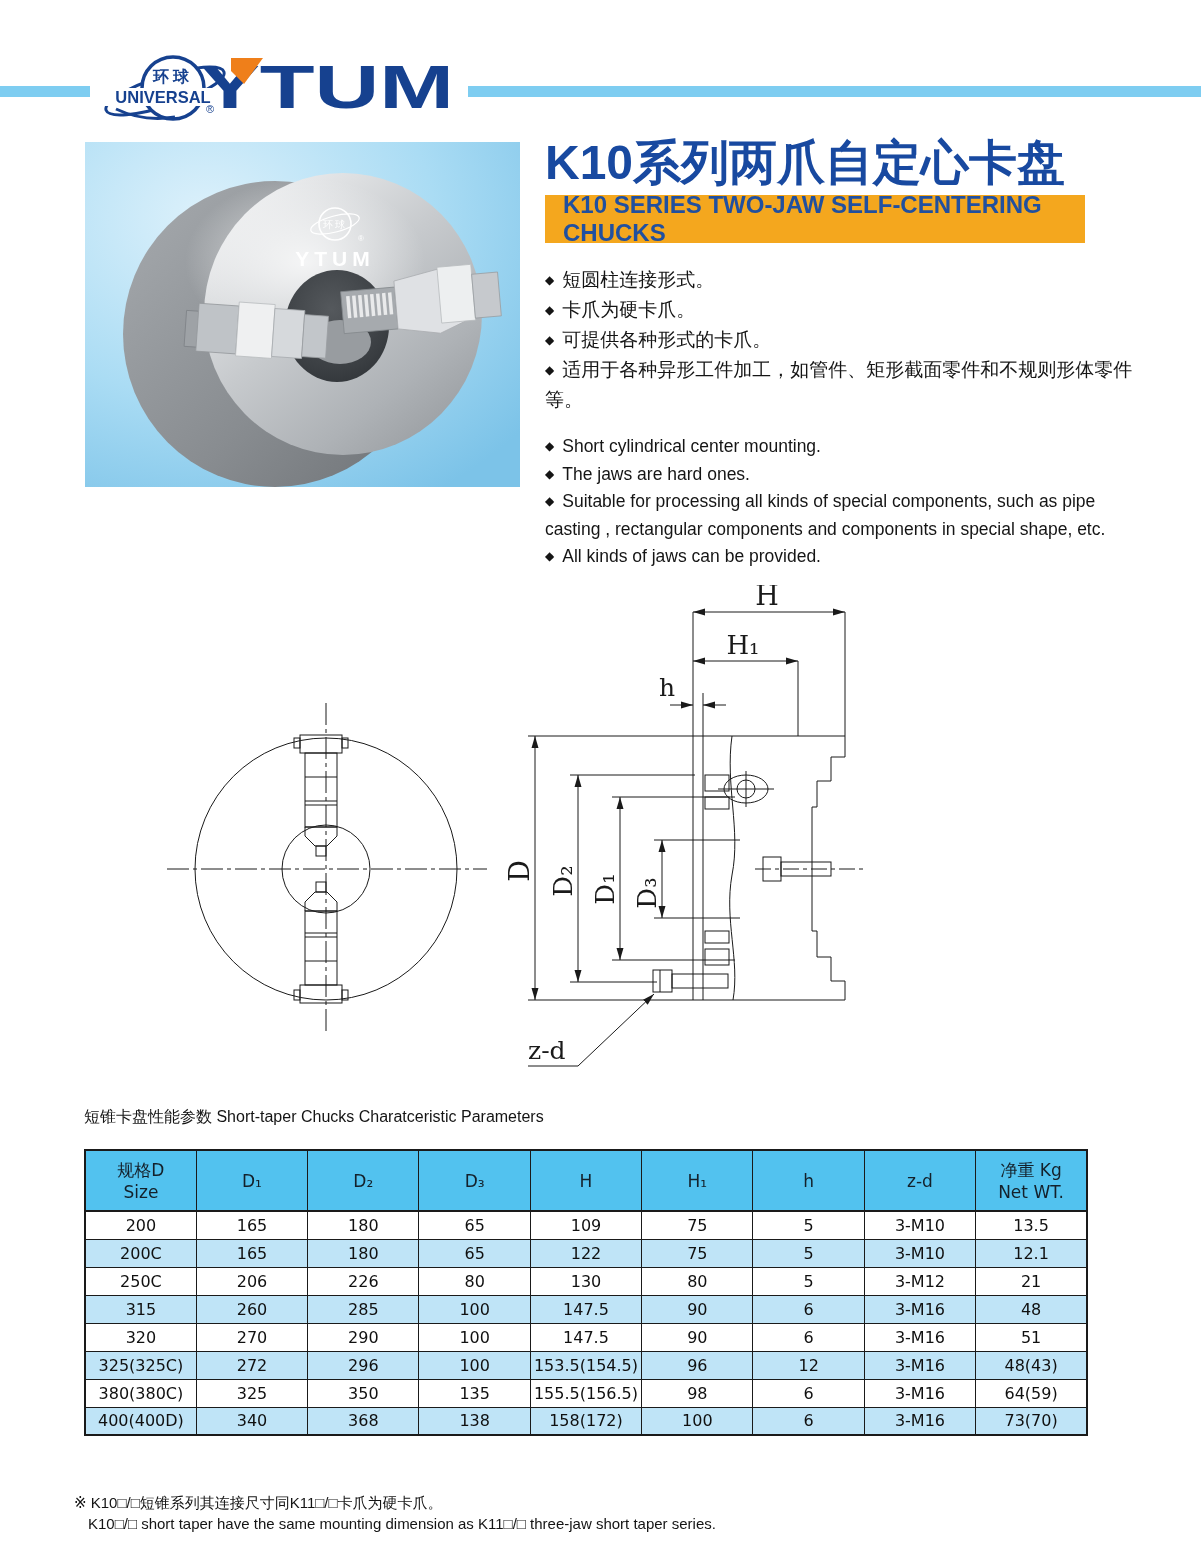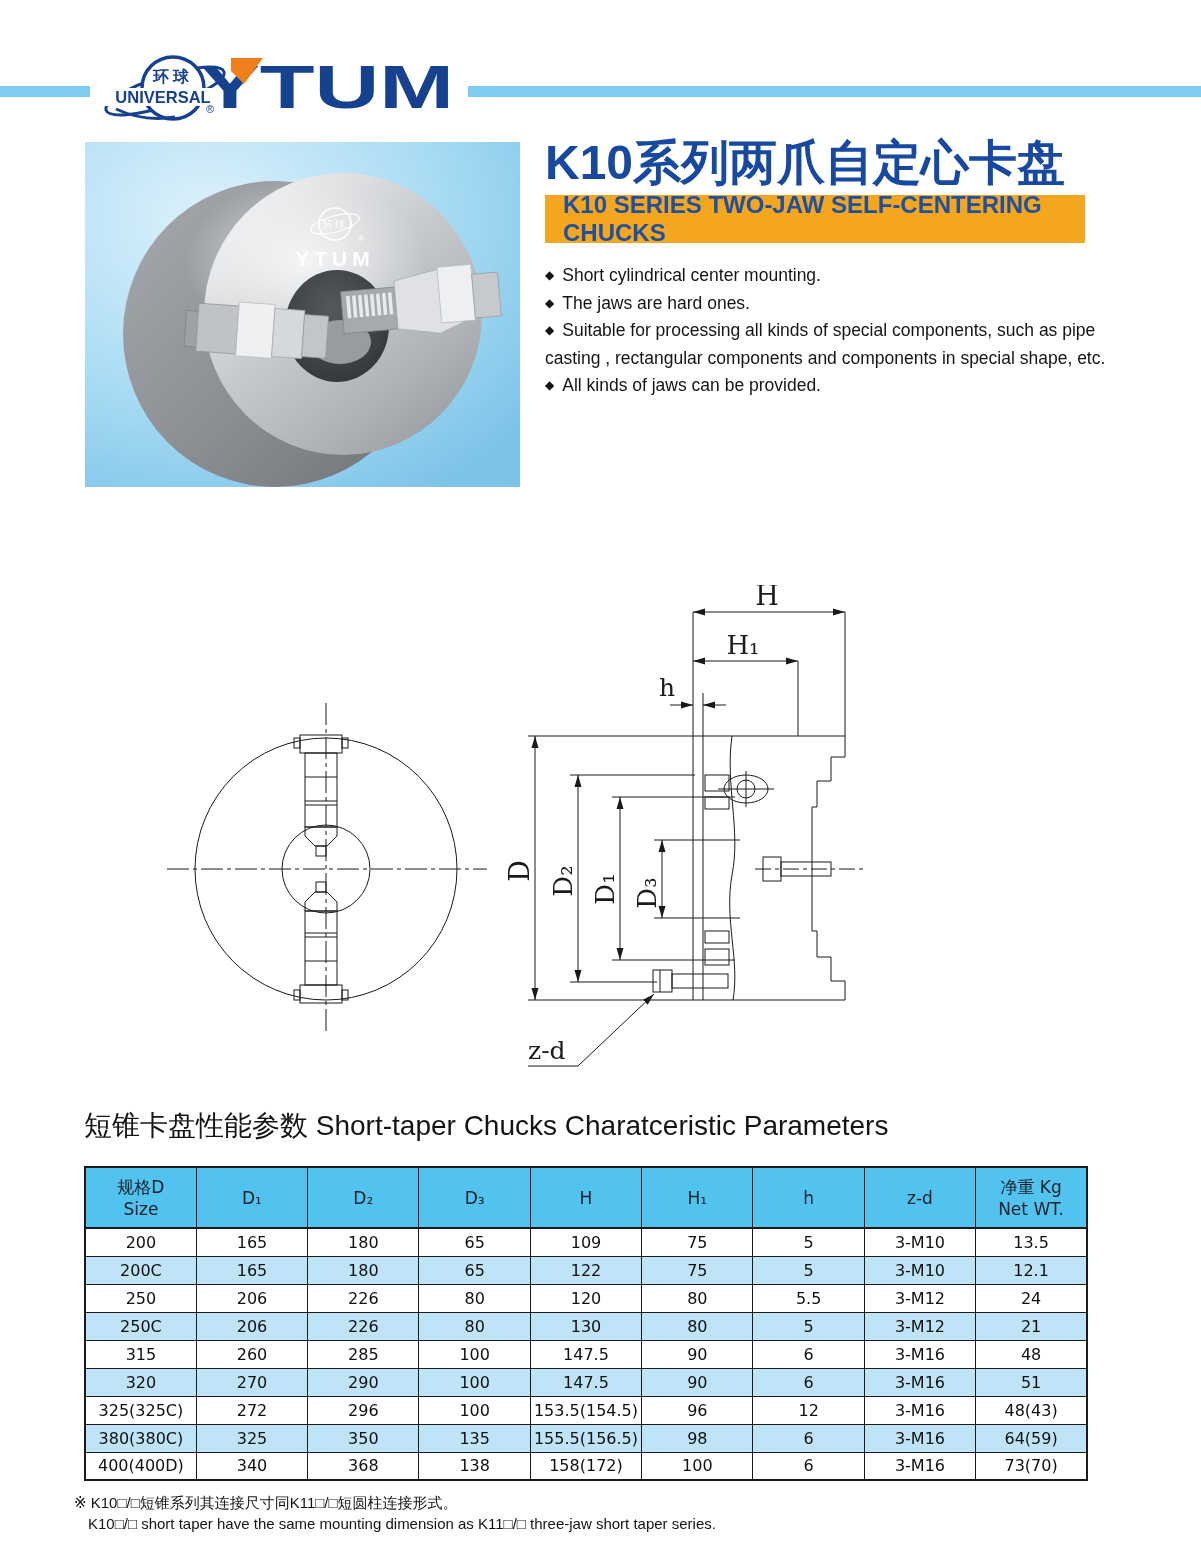--- a/index.html
+++ b/index.html
@@ -31,21 +31,21 @@
   ul.bullets { list-style:none; }
   ul.bullets-cn { margin-top:22px; }
   ul.bullets-cn li { font-size:19px; line-height:29px; color:#151515; }
   ul.bullets-en { margin-top:19px; }
   ul.bullets-en li { font-size:17.5px; line-height:27.5px; color:#151515; }
   .diamond { font-size:12px; vertical-align:2px; margin-right:8px; }
 
   .drawing { position:absolute; left:95px; top:585px; }
 
   .tablezone { position:absolute; left:84px; top:1107px; width:1004px; }
-  .table-title { font-size:28px; color:#141414; }
+  .table-title { font-size:16px; color:#141414; }
   table.spec {
     margin-top:21px; width:1004px; border-collapse:collapse;
     table-layout:fixed; font-family:"DejaVu Sans","Liberation Sans",sans-serif;
   }
   table.spec th, table.spec td {
     border:1px solid #1a1a1a; text-align:center; vertical-align:middle;
   }
   table.spec { border:2px solid #1a1a1a; }
   table.spec thead th {
     background:#52c2ef; height:61px; font-size:17px; font-weight:normal;
@@ -148,20 +148,26 @@
     <text x="273" y="99" font-size="8" fill="#ffffff">®</text>
     <text x="250" y="124" font-size="21" font-weight="bold" fill="#ffffff" text-anchor="middle" letter-spacing="5">YTUM</text>
   </g>
 </svg>
 
 <div class="intro">
   <div class="page-title">K10系列两爪自定心卡盘</div>
   <div class="banner">
     <span>K10 SERIES TWO-JAW SELF-CENTERING CHUCKS</span>
   </div>
+  <ul class="bullets bullets-cn">
+      <li><span class="diamond">◆</span><span>短圆柱连接形式。</span></li>
+      <li><span class="diamond">◆</span><span>卡爪为硬卡爪。</span></li>
+      <li><span class="diamond">◆</span><span>可提供各种形式的卡爪。</span></li>
+      <li><span class="diamond">◆</span><span>适用于各种异形工件加工，如管件、矩形截面零件和不规则形体零件等。</span></li>
+    </ul>
   <ul class="bullets bullets-en">
       <li><span class="diamond">◆</span><span>Short cylindrical center mounting.</span></li>
       <li><span class="diamond">◆</span><span>The jaws are hard ones.</span></li>
       <li><span class="diamond">◆</span><span>Suitable for processing all kinds of special components, such as pipe casting , rectangular components and components in special shape, etc.</span></li>
       <li><span class="diamond">◆</span><span>All kinds of jaws can be provided.</span></li>
     </ul>
 </div>
 
 <svg class="drawing" width="880" height="520" viewBox="0 0 880 520">
   <defs>
@@ -328,31 +334,20 @@
           <td>165</td>
           <td>180</td>
           <td>65</td>
           <td>122</td>
           <td>75</td>
           <td>5</td>
           <td>3-M10</td>
           <td>12.1</td>
         </tr>
         <tr>
-          <td>250</td>
-          <td>206</td>
-          <td>226</td>
-          <td>80</td>
-          <td>120</td>
-          <td>80</td>
-          <td>5.5</td>
-          <td>3-M12</td>
-          <td>24</td>
-        </tr>
-        <tr>
           <td>250C</td>
           <td>206</td>
           <td>226</td>
           <td>80</td>
           <td>130</td>
           <td>80</td>
           <td>5</td>
           <td>3-M12</td>
           <td>21</td>
         </tr>
@@ -409,15 +404,15 @@
           <td>100</td>
           <td>6</td>
           <td>3-M16</td>
           <td>73(70)</td>
         </tr>
       </tbody>
   </table>
 </div>
 
 <div class="footnote">
-  <div class="fn-cn">※ K10□/□短锥系列其连接尺寸同K11□/□短圆柱连接形式。</div>
+  <div class="fn-cn">※ K10□/□短锥系列其连接尺寸同K11□/□卡爪为硬卡爪。</div>
   <div class="fn-en">K10□/□ short taper have the same mounting dimension as K11□/□ three-jaw short taper series.</div>
 </div>
 
 </body></html>

